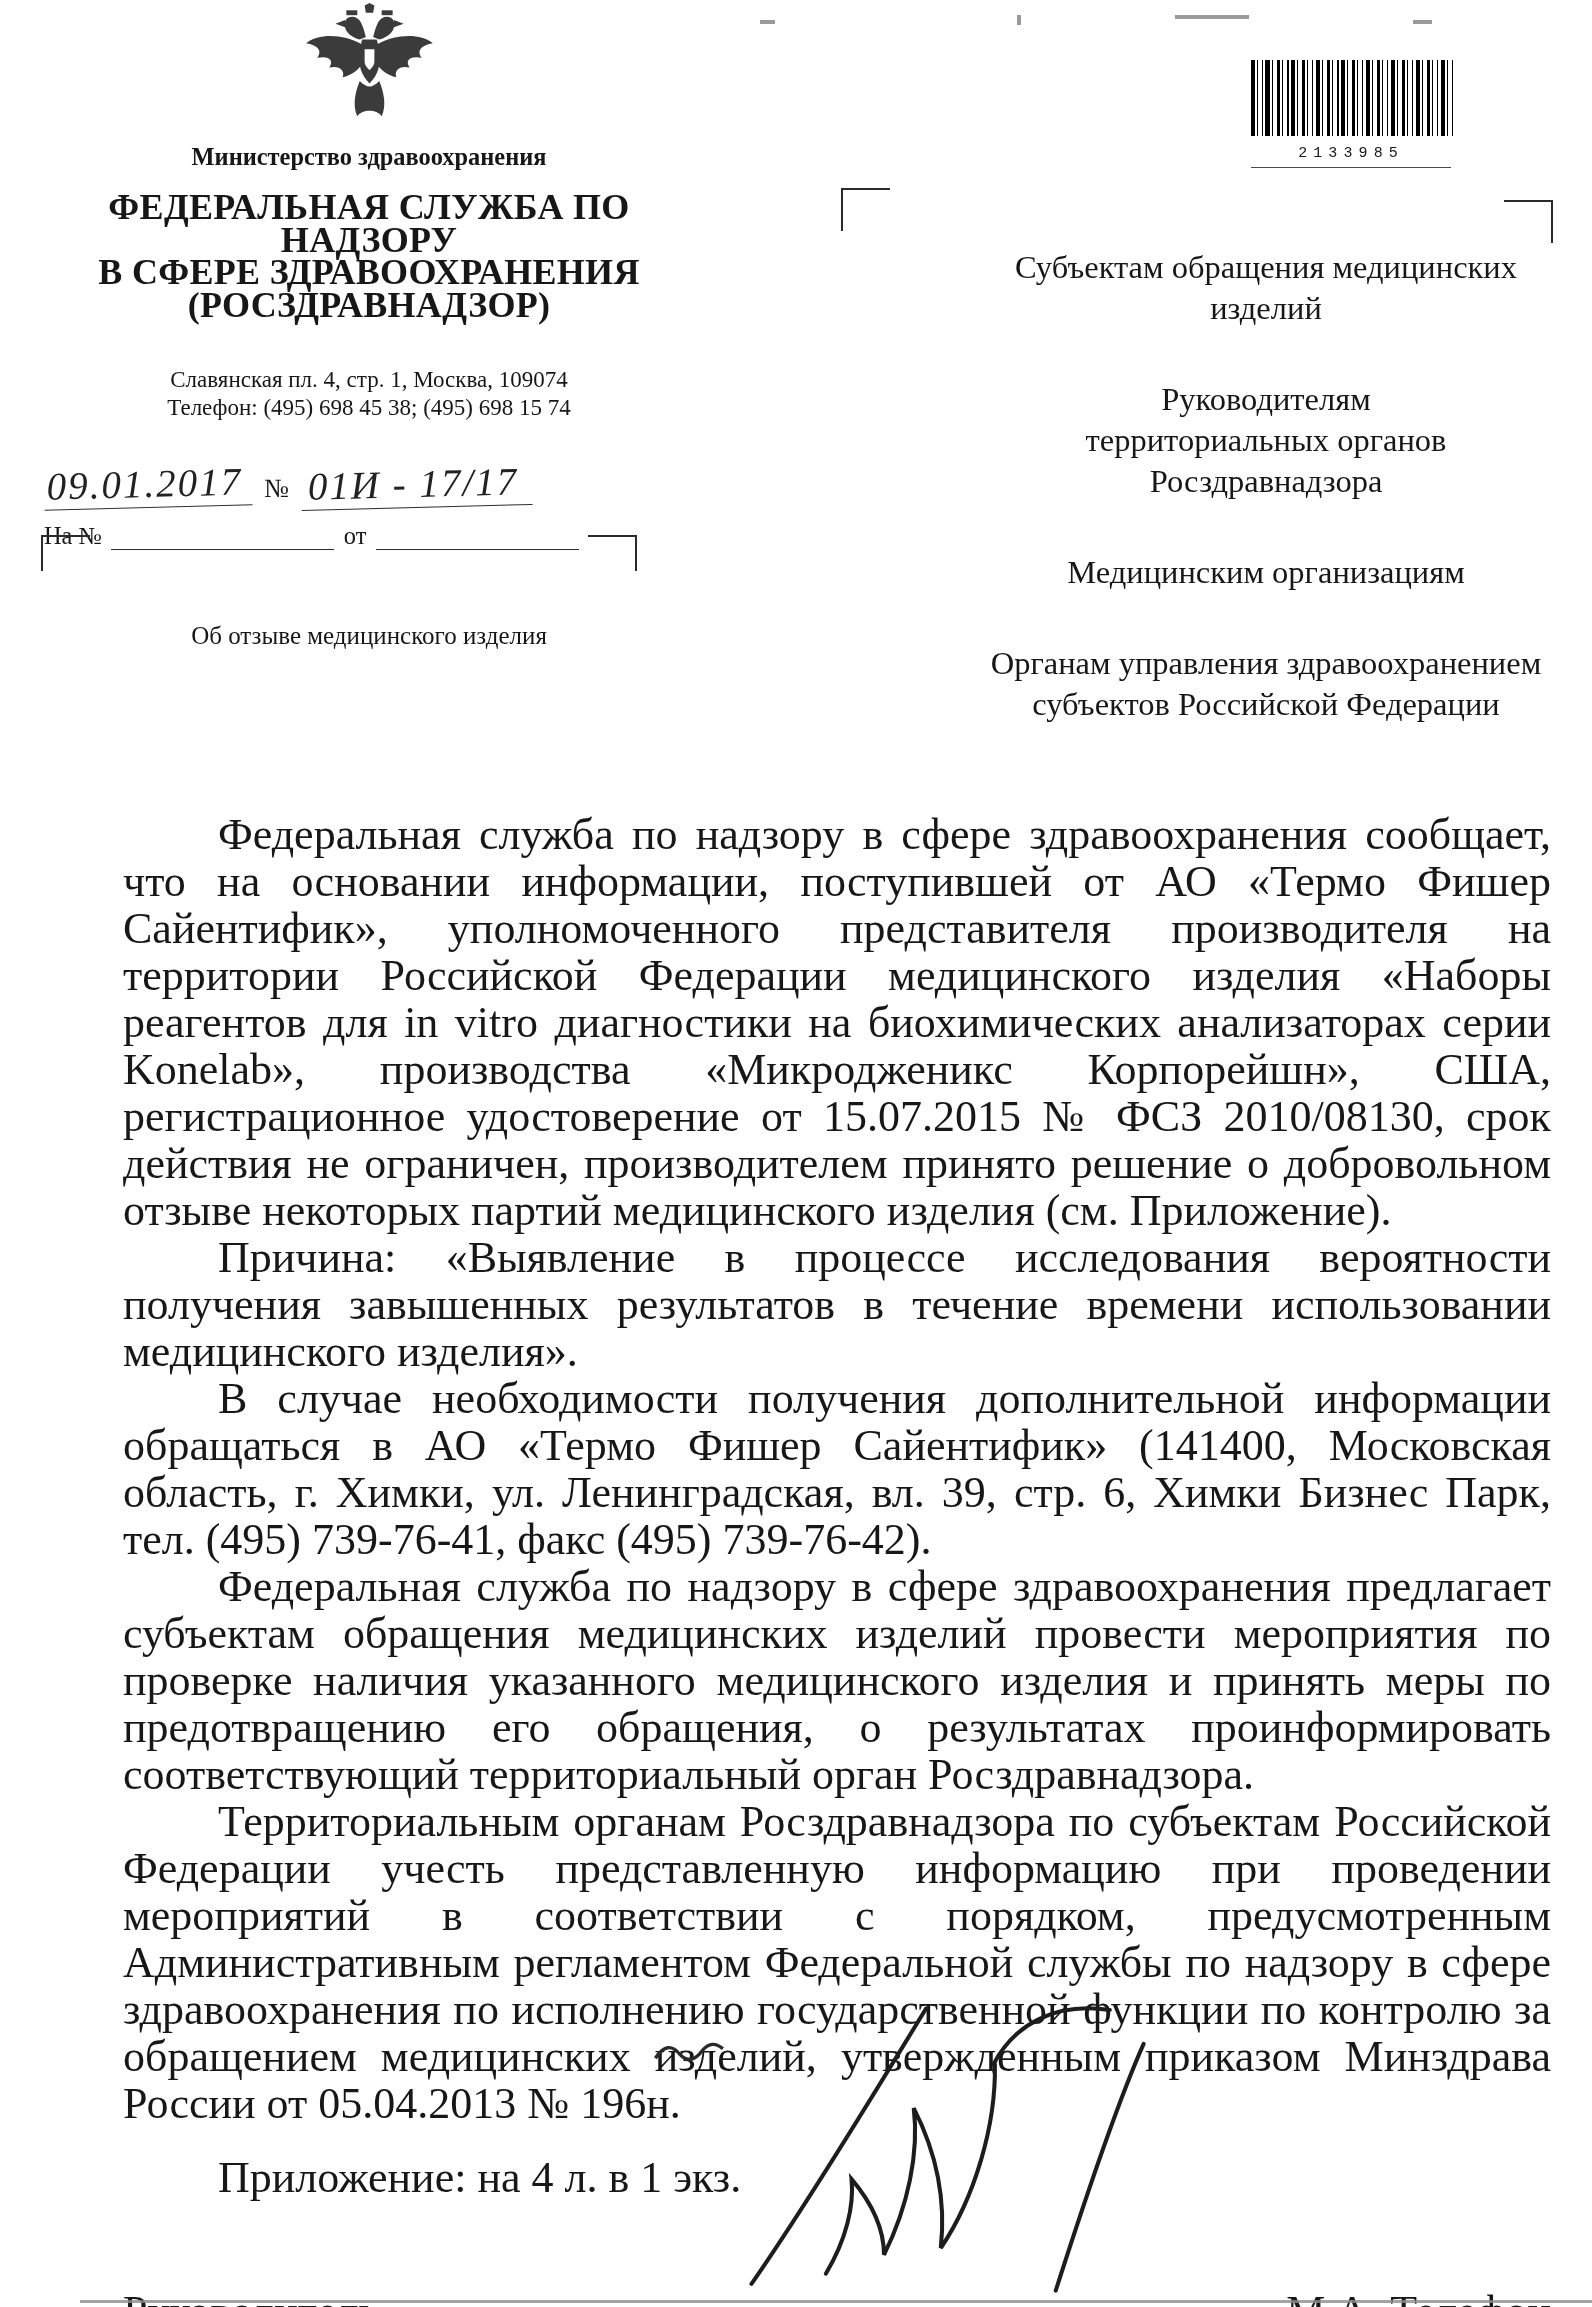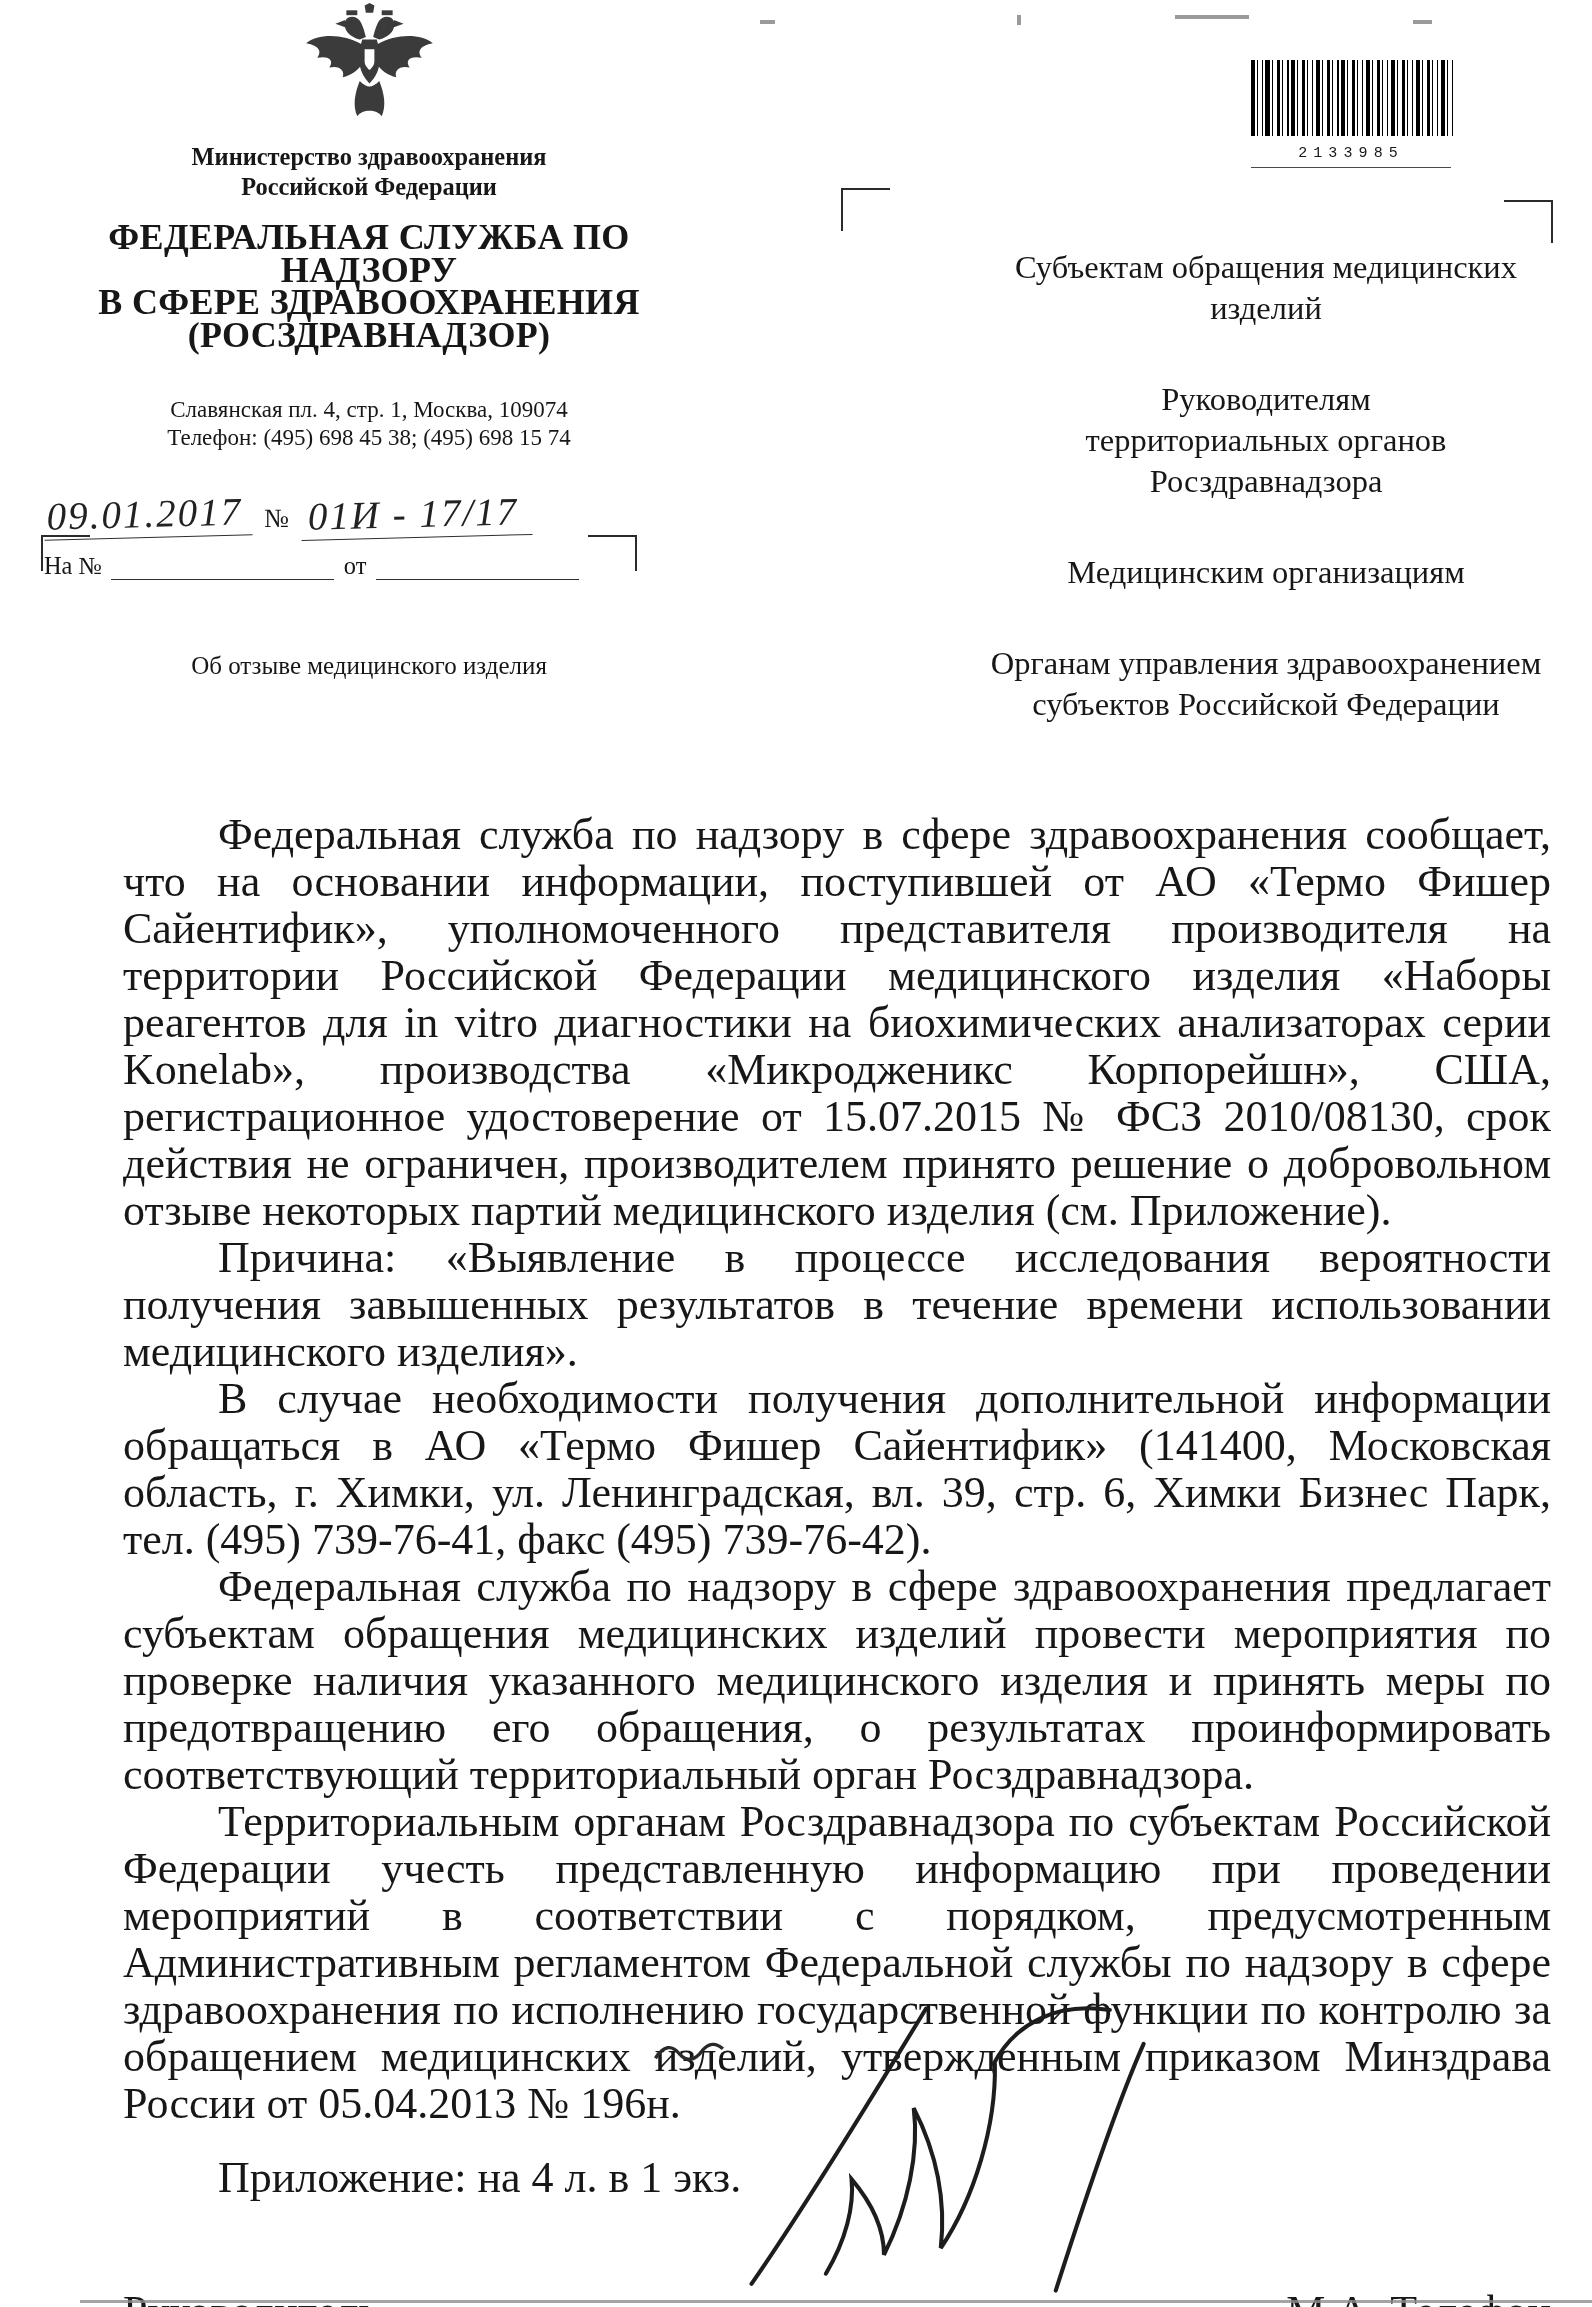--- a/index.html
+++ b/index.html
@@ -121,21 +121,20 @@
           <path d="M66 34 C82 25 102 25 112 33 C101 35 99 40 103 45 C93 43 89 47 93 53 C85 51 80 55 82 61 C75 59 70 56 66 50 z"></path>
           <path d="M54 30 h12 C70 44 70 56 60 66 C50 56 50 44 54 30 z"></path>
           <path d="M52 64 C48 74 46 84 50 93 C54 87 66 87 70 93 C74 84 72 74 68 64 C62 70 58 70 52 64 z"></path>
           <path d="M56 38 h8 v10 c0 4 -4 7 -4 7 c0 0 -4 -3 -4 -7 z" fill="#ffffff"></path>
         </g>
       </svg>
     </div>
 
     <div class="ministry-block">
       <div class="ministry-line">Министерство здравоохранения</div>
-      <div class="ministry-line">Российской Федерации</div>
     </div>
 
     <div class="agency-block">
       <div class="agency-line">ФЕДЕРАЛЬНАЯ СЛУЖБА ПО НАДЗОРУ</div>
       <div class="agency-line">В СФЕРЕ ЗДРАВООХРАНЕНИЯ</div>
       <div class="agency-line">(РОСЗДРАВНАДЗОР)</div>
     </div>
 
     <div class="address-block">
       <div class="address-line">Славянская пл. 4, стр. 1, Москва, 109074</div>

